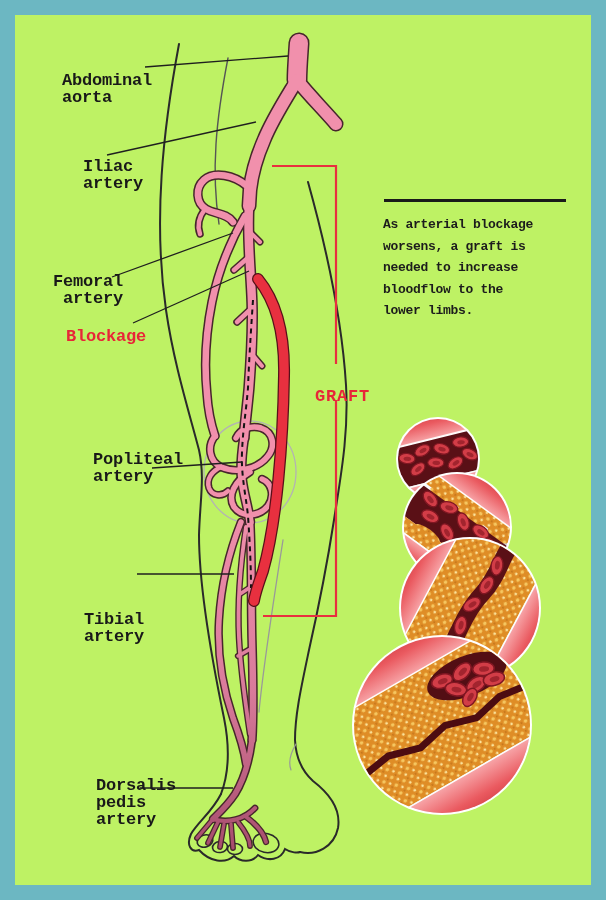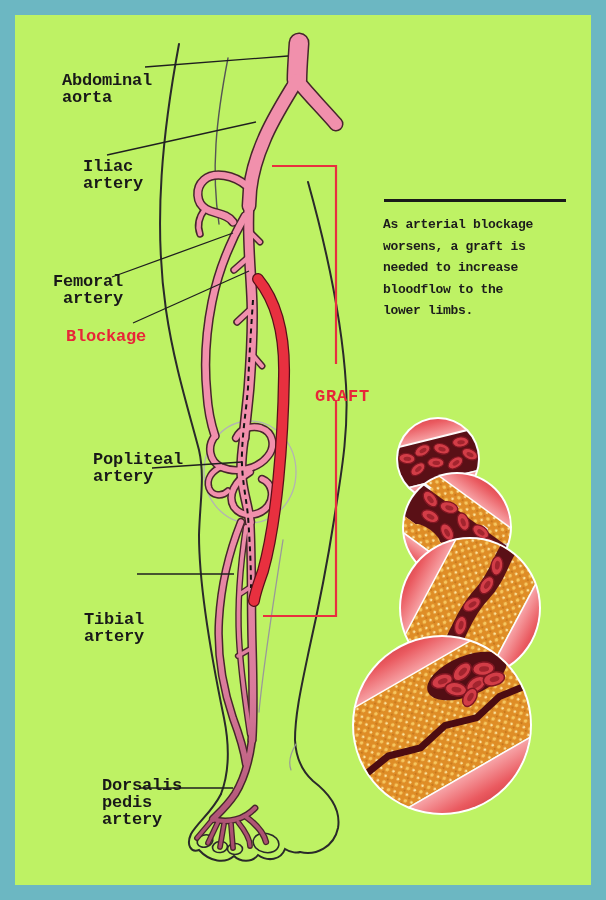--- a/index.html
+++ b/index.html
@@ -342,21 +342,21 @@
   <div class="lbl" style="left:68px;top:143px;">Iliac
 artery</div>
   <div class="lbl" style="left:38px;top:258px;text-align:right;">Femoral
 artery</div>
   <div class="lbl red" style="left:51px;top:313px;text-align:center;">Blockage</div>
   <div class="graft-lbl" style="left:300px;top:372px;">GRAFT</div>
   <div class="lbl" style="left:78px;top:436px;">Popliteal
 artery</div>
   <div class="lbl" style="left:69px;top:562px;margin-top:34px;">Tibial
 artery</div>
-  <div class="lbl" style="left:87px;top:762px;">Dorsalis
+  <div class="lbl" style="left:81px;top:762px;">Dorsalis
 pedis
 artery</div>
 
   <div class="divider" style="left:369px;top:184px;"></div>
   <div class="desc" style="left:368px;top:199px;">As arterial blockage
 worsens, a graft is
 needed to increase
 bloodflow to the
 lower limbs.</div>
 

